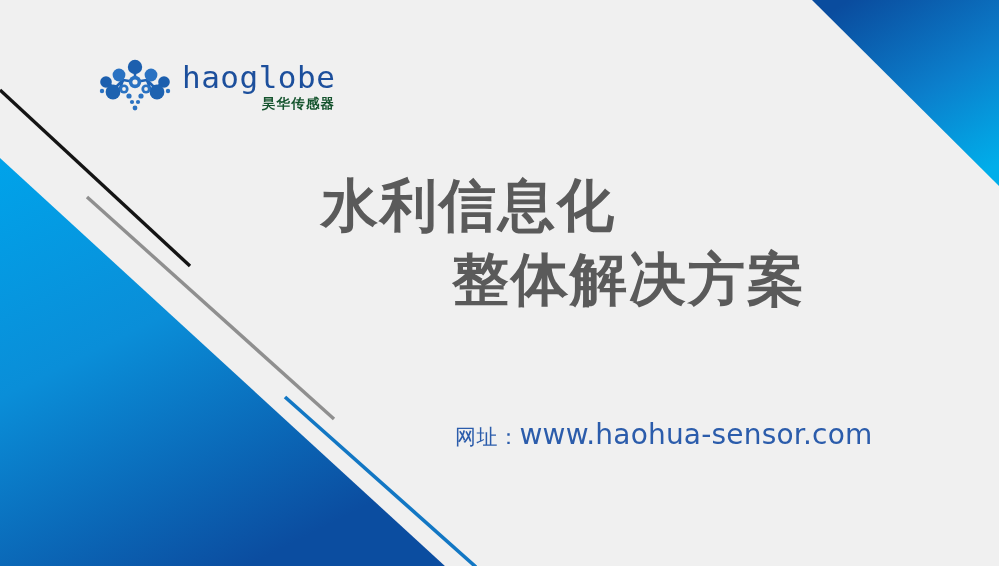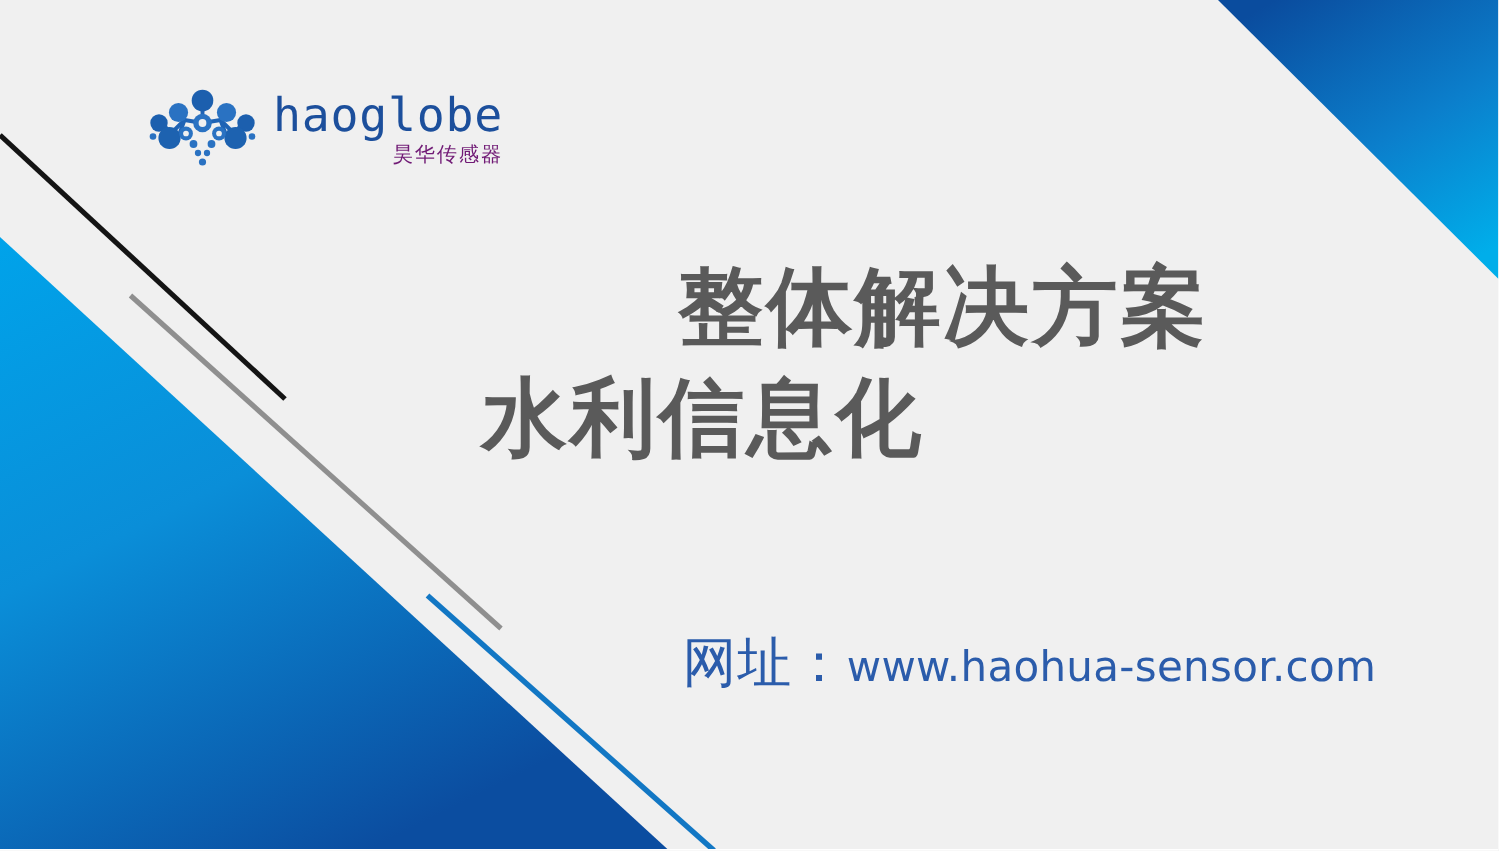--- a/index.html
+++ b/index.html
@@ -51,22 +51,22 @@
     line-height: 33px;
     letter-spacing: 0.5px;
     color: #1c4f9c;
     font-weight: 400;
   }
   .logo-sub {
     font-family: "DejaVu Sans", sans-serif;
     font-size: 13.5px;
     line-height: 16px;
     letter-spacing: 1.2px;
-    color: #701a75;
-    font-weight: 400;
+    color: #14532d;
+    font-weight: 700;
     margin-top: 1px;
   }
 
   
   .title-wrap {
     position: absolute;
     left: 0;
     top: 168px;
     width: 999px;
   }
@@ -87,21 +87,21 @@
     position: absolute;
     left: 455px;
     top: 418px;
     display: flex;
     align-items: baseline;
     color: #2b5cab;
     white-space: nowrap;
   }
   .site-label {
     font-family: "DejaVu Sans", sans-serif;
-    font-size: 36px;
+    font-size: 21px;
     letter-spacing: 0.5px;
   }
   .site-url {
     font-family: "DejaVu Sans", sans-serif;
     font-size: 28px;
     letter-spacing: 0.2px;
     margin-left: 0;
   }
 </style>
 </head>
@@ -177,22 +177,22 @@
         <circle cx="72" cy="33" r="2.2" fill="#2a72c2"></circle>
       </g>
     </svg>
     <div class="logo-wordmark">
       <div class="logo-name">haoglobe</div>
       <div class="logo-sub">昊华传感器</div>
     </div>
   </div>
 
   <div class="title-wrap">
+    <div class="title-line title-line-1">水利信息化</div>
     <div class="title-line title-line-2">整体解决方案</div>
-    <div class="title-line title-line-1">水利信息化</div>
   </div>
 
   <div class="site-wrap">
     <span class="site-label">网址：</span>
     <span class="site-url">www.haohua-sensor.com</span>
   </div>
 
 </div>
 
 </body></html>

